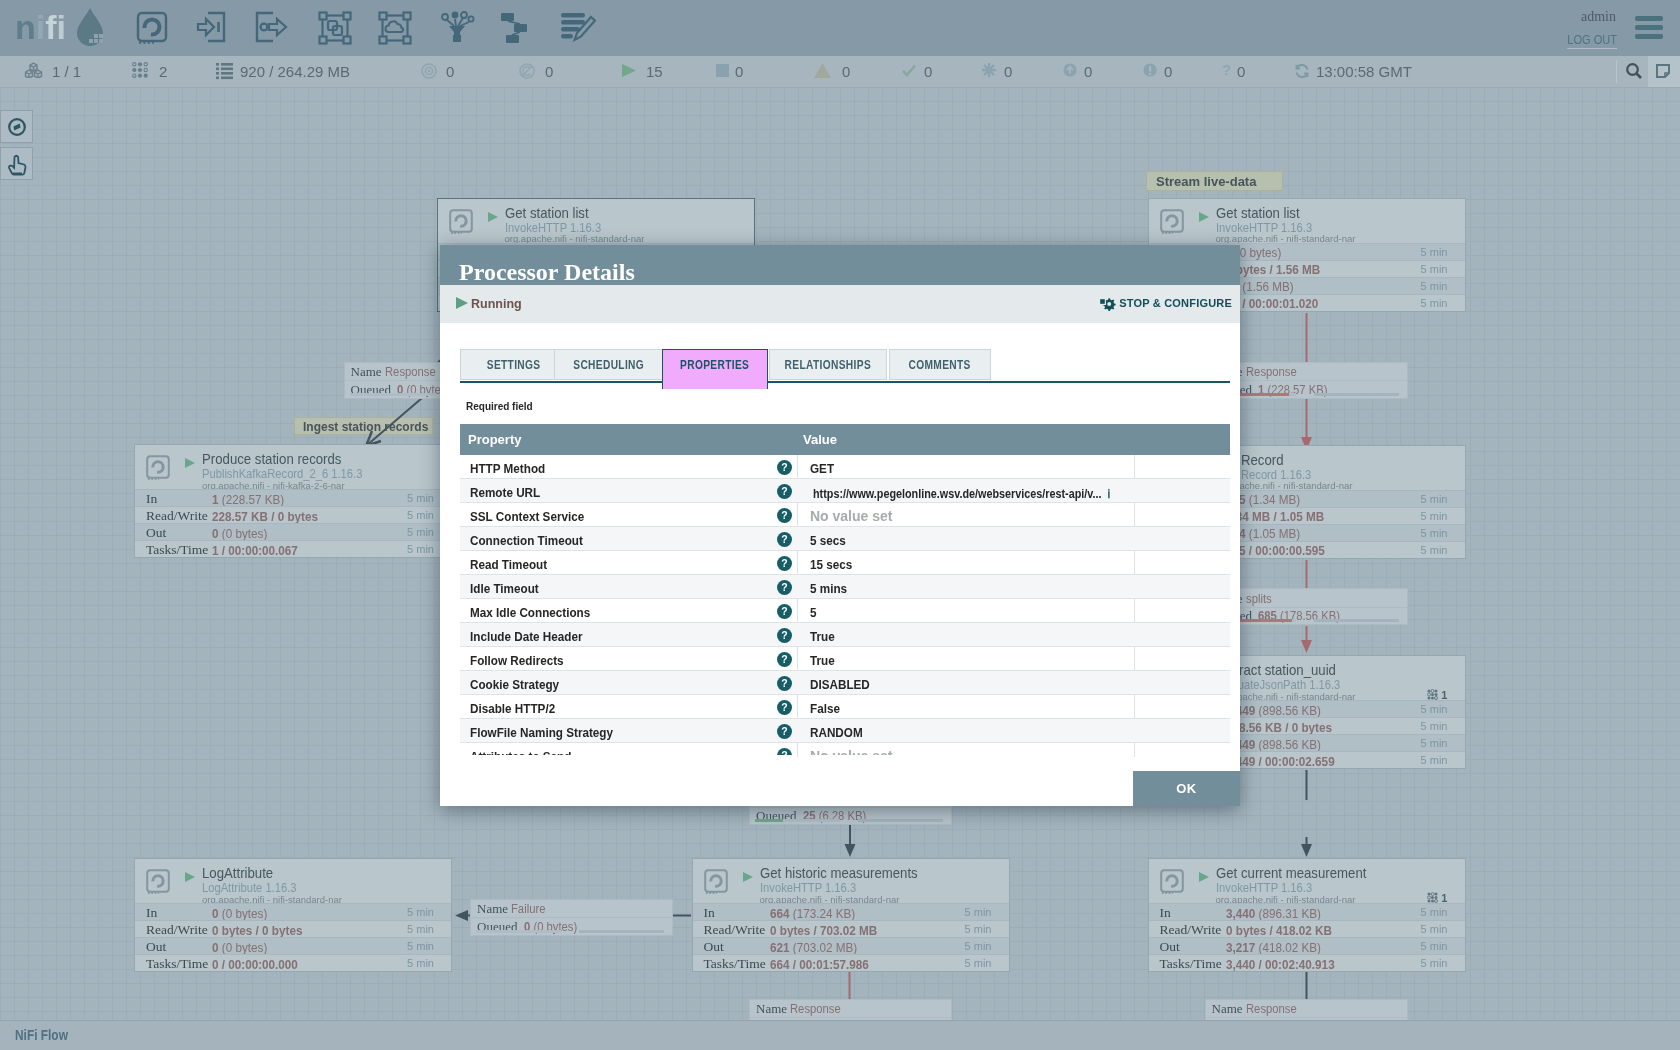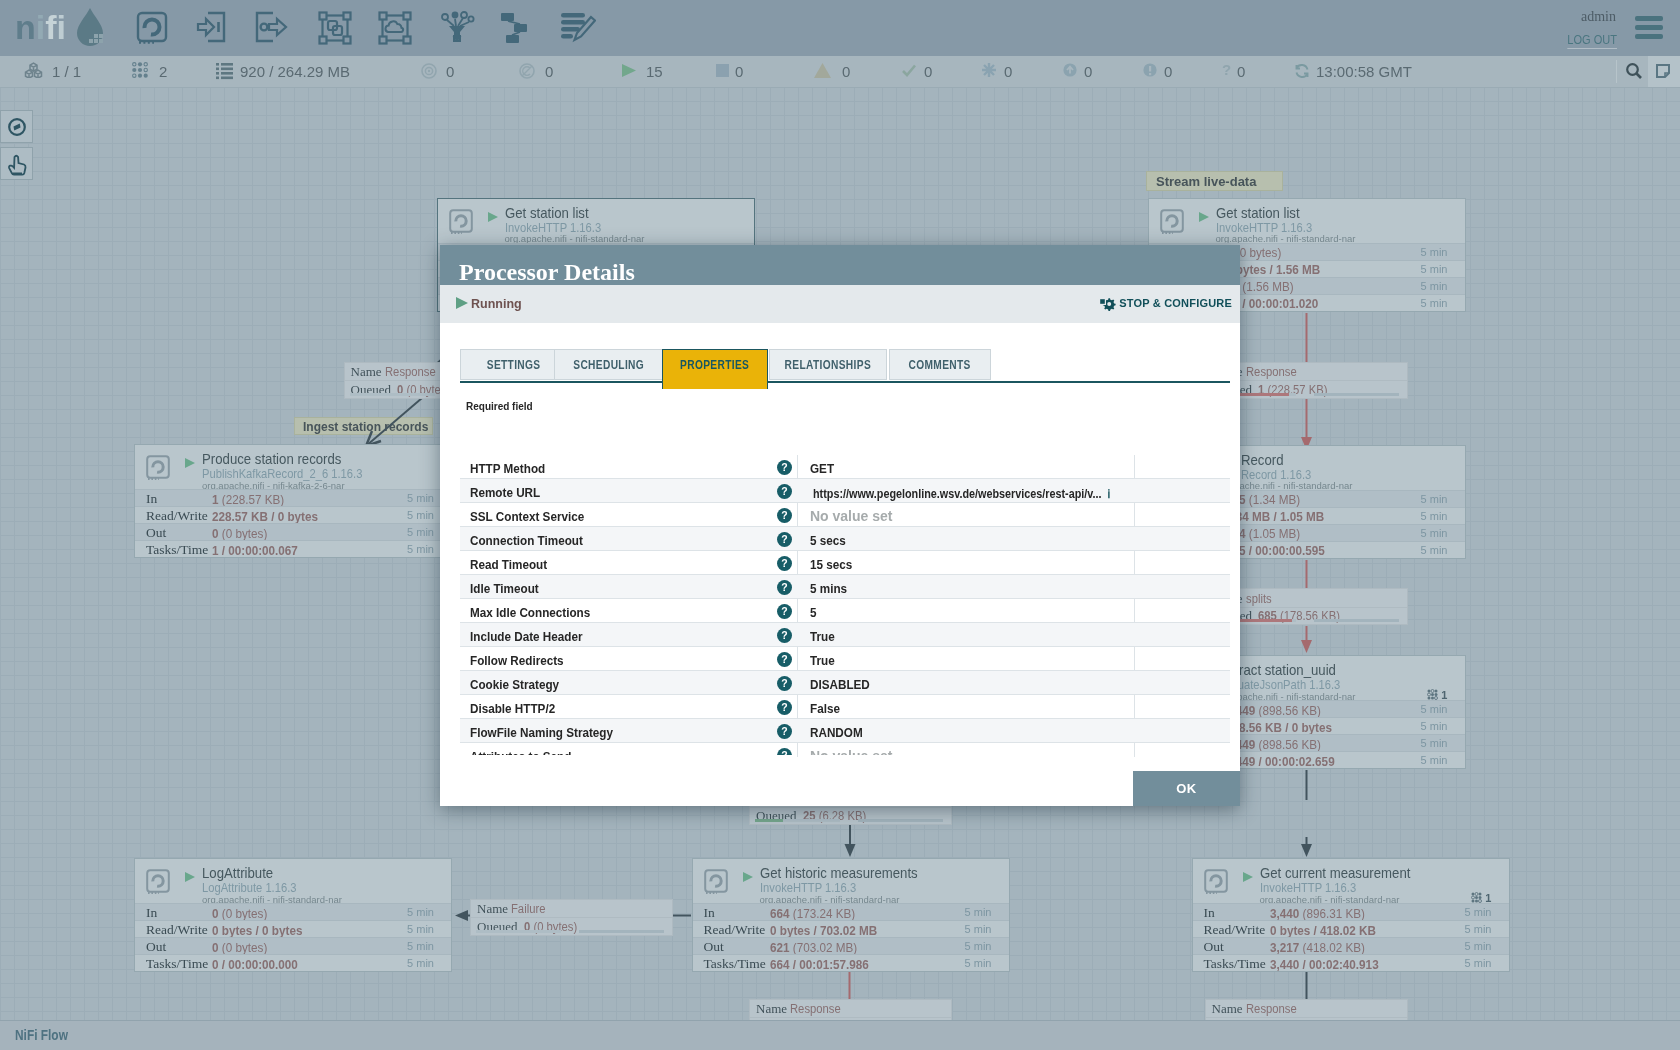--- a/index.html
+++ b/index.html
@@ -47,21 +47,21 @@
 #dlg{position:absolute;z-index:10;left:440px;top:245px;width:800px;height:561px;background:#fff;box-shadow:0 4px 18px rgba(20,40,50,.45);}
 #dlgh{position:absolute;left:0;top:0;width:100%;height:54px;background:#728e9b;}
 #dlgh .t{position:absolute;left:19px;top:14px;font-family:"Liberation Serif",serif;font-weight:bold;font-size:24px;color:#fff;}
 #dlgs{position:absolute;left:0;top:40px;width:100%;height:38px;background:#e4e9ec;}
 #dlgs .rtri{position:absolute;left:16px;top:12px;width:0;height:0;border-left:12px solid #5fa085;border-top:6.5px solid transparent;border-bottom:6.5px solid transparent;}
 #dlgs .rtxt{position:absolute;left:31px;top:12px;font-size:12.5px;font-weight:bold;color:#6e5250;}
 #dlgs .scfg{position:absolute;right:8px;top:12px;font-size:11px;font-weight:bold;color:#114f59;letter-spacing:.2px;}
 .tabs{position:absolute;left:20px;top:104px;width:770px;height:33px;}
 .tabline{position:absolute;left:0;top:32px;width:770px;height:1.5px;background:#1b565f;}
 .tab{position:absolute;top:0;height:31px;box-sizing:border-box;background:#e9eef1;border:1px solid #ccd5da;text-align:center;font-size:12px;font-weight:bold;color:#40606b;letter-spacing:.4px;line-height:30px;}
-.tab.act{background:#eab308;border:1.5px solid #1b565f;border-bottom:none;height:40px;color:#175762;z-index:3;}
+.tab.act{background:#f0abfc;border:1.5px solid #1b565f;border-bottom:none;height:40px;color:#175762;z-index:3;}
 .tab span{display:inline-block;transform:scaleX(.85);transform-origin:center;white-space:nowrap;}
 #reqf{position:absolute;left:26px;top:156px;font-size:10px;font-weight:bold;color:#262626;}
 #ptable{position:absolute;left:20px;top:179px;width:770px;height:333px;overflow:hidden;}
 #pthead{position:absolute;left:0;top:0;width:770px;height:31px;background:#728e9b;color:#fff;font-size:13px;font-weight:bold;}
 #ptbody{position:absolute;left:0;top:31px;width:770px;height:300px;overflow:hidden;}
 .trow{position:relative;height:24px;border-bottom:1px solid #dde3e7;box-sizing:border-box;font-size:13px;}
 .trow:nth-child(even){background:#f4f6f8;}
 .tn{position:absolute;left:10px;top:6px;font-weight:bold;color:#262626;white-space:nowrap;display:inline-block;transform:scaleX(.9);transform-origin:left center;}
 .tv{position:absolute;left:350px;top:6px;font-weight:bold;color:#262626;white-space:nowrap;display:inline-block;transform:scaleX(.9);transform-origin:left center;}
 .tv.nv{font-weight:bold;color:#a6abac;font-size:14px;transform:none;top:4.5px;}
@@ -415,21 +415,21 @@
             <span class="pm">5 min</span>
           </div>
 <div class="prow">
             <span class="pl">Tasks/Time</span>
             <span class="pv"><b>664 / 00:01:57.986</b></span>
             <span class="pm">5 min</span>
           </div>
 </div>
       </div>
 
-<div class="proc" style="left:1147.5px;top:771px;margin-left:44px;">
+<div class="proc" style="left:1147.5px;top:771px;">
 <svg class="picon" width="24" height="25" viewBox="0 0 24 25">
 <rect x="1.2" y="1.2" width="21.6" height="21.6" rx="3" fill="none" stroke="#8496a0" stroke-width="2"></rect>
 <circle cx="12" cy="12" r="5.2" fill="none" stroke="#8496a0" stroke-width="3" stroke-dasharray="8.9 6.7 17.1" stroke-dashoffset="0"></circle>
 <line x1="2" y1="24" x2="13" y2="24" stroke="#8496a0" stroke-width="2" stroke-dasharray="1.6 1.8"></line>
 </svg>
 <div class="ptri"></div>
 <div class="pname">Get current measurement</div>
 <div class="ptype">InvokeHTTP 1.16.3</div>
 <div class="pbndl">org.apache.nifi - nifi-standard-nar</div>
 <span class="pbadge"><svg width="11" height="11" viewBox="0 0 11 11" style="vertical-align:-1px">
@@ -691,20 +691,24 @@
  <div class="tabs">
    <div class="tabline"></div>
    <div class="tab" style="left:0px;width:107px;"><span>SETTINGS</span></div>
    <div class="tab" style="left:94px;width:110px;"><span>SCHEDULING</span></div>
    <div class="tab act" style="left:202px;width:106px;"><span>PROPERTIES</span></div>
    <div class="tab" style="left:309px;width:118px;"><span>RELATIONSHIPS</span></div>
    <div class="tab" style="left:429px;width:102px;"><span>COMMENTS</span></div>
  </div>
  <div id="reqf">Required field</div>
  <div id="ptable">
+  <div id="pthead">
+          <span style="position:absolute;left:8px;top:8px;">Property</span>
+          <span style="position:absolute;left:343px;top:8px;">Value</span>
+        </div>
   <div class="vline" style="left:337px;"></div>
   <div class="vline" style="left:674px;"></div>
   <div id="ptbody">
    <div class="trow">
             <span class="tn">HTTP Method</span>
             <span class="qm">?</span>
             <span class="tv">GET</span>
           </div>
    <div class="trow">
             <span class="tn">Remote URL</span>

